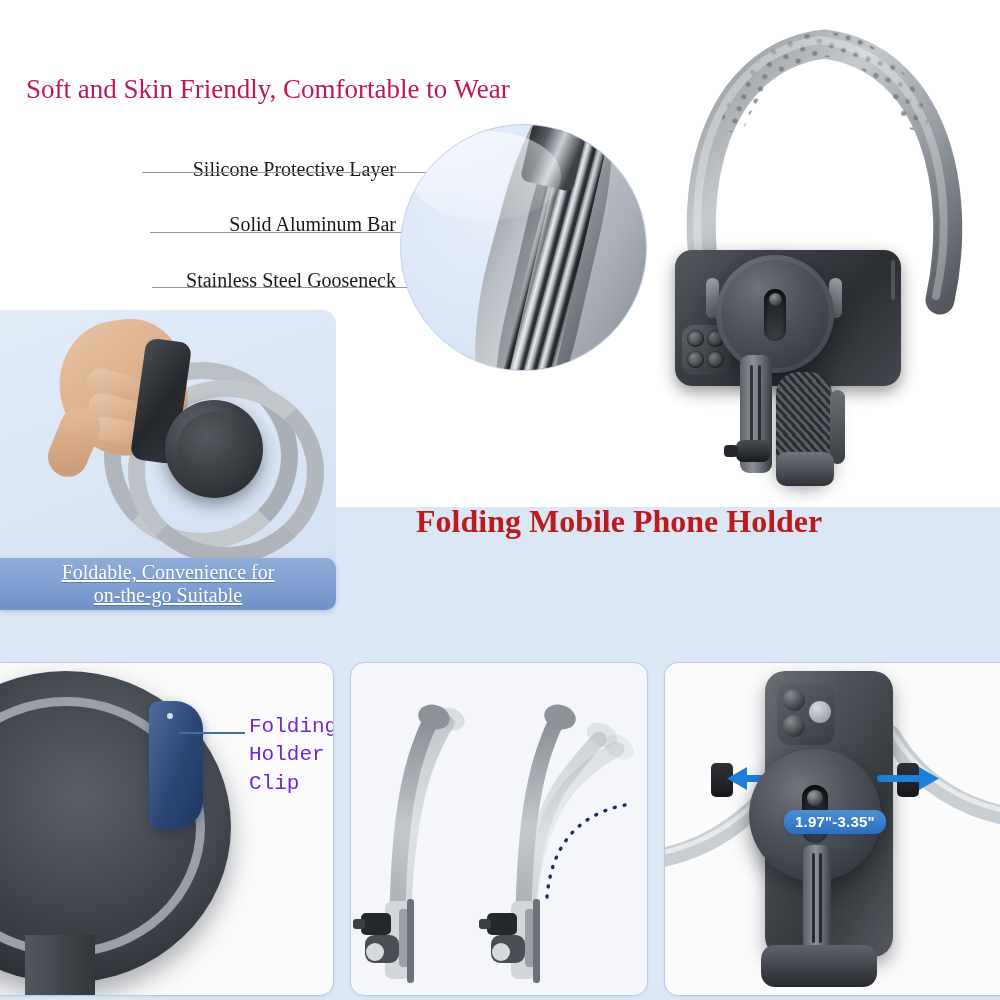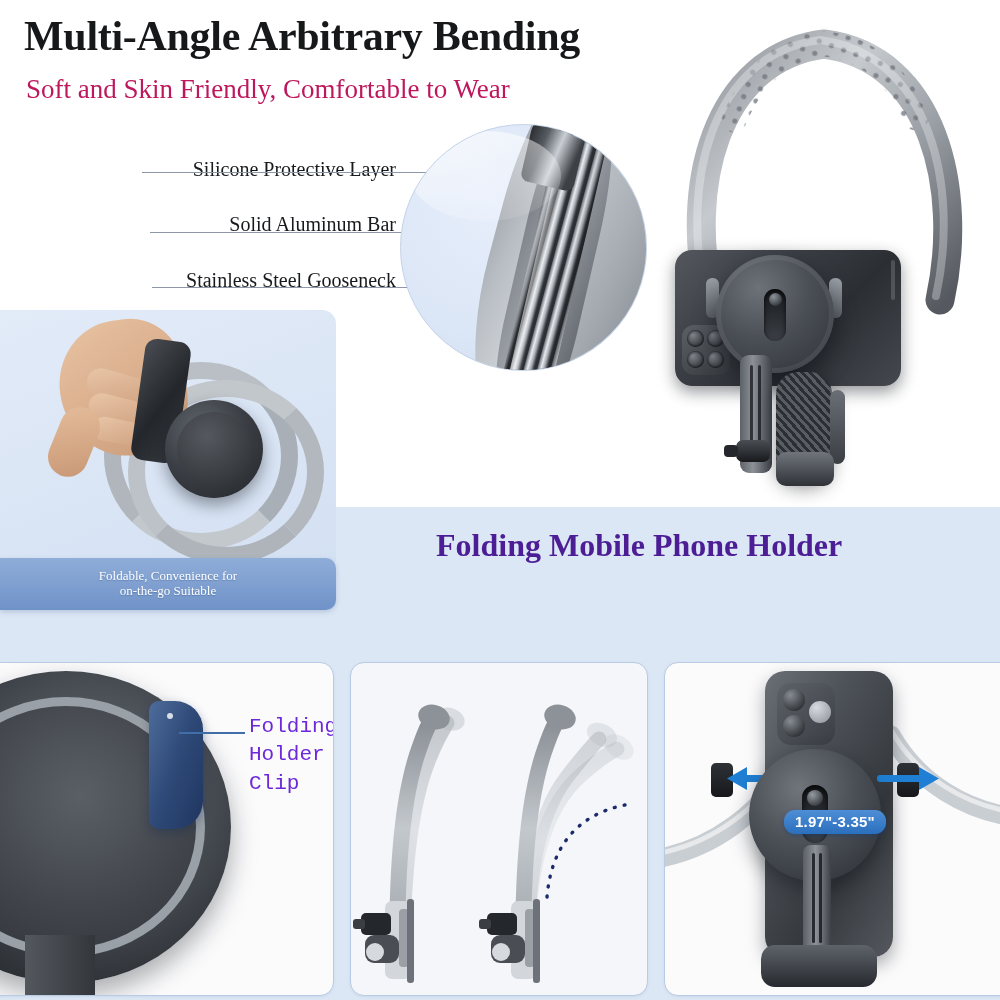--- a/index.html
+++ b/index.html
@@ -247,28 +247,29 @@
 
   
   .caption-banner{
     position:absolute;left:0px;top:558px;width:336px;height:52px;
     background:linear-gradient(180deg,#8fadd8,#6f92c8);
     border-radius:0 10px 10px 0;
     display:flex;align-items:center;justify-content:center;
     box-shadow:0 2px 5px rgba(70,100,150,.25);
   }
   .caption-banner span{
-    color:#ffffff;font-size:13px;line-height:1.13;text-align:center;
+    color:#ffffff;font-size:20px;line-height:1.13;text-align:center;
     text-shadow:0 1px 1px rgba(40,70,120,.35);
+    text-decoration:underline;
   }
 
   
   .holder-title{
-    position:absolute;left:416px;top:527px;
-    font-size:32px;font-weight:bold;color:#4c1d95;white-space:nowrap;margin-left:20px;
+    position:absolute;left:416px;top:503px;
+    font-size:32px;font-weight:bold;color:#b91c1c;white-space:nowrap;
   }
   .holder-body{
     position:absolute;left:416px;top:565px;width:510px;
     font-size:21px;line-height:1.38;color:#16181b;text-align:center;
   }
 
   
   .card{
     position:absolute;top:662px;height:332px;
     background:#fbfbfc;
@@ -372,21 +373,20 @@
     box-shadow:0 2px 4px rgba(20,60,120,.4);
   }
 </style>
 </head>
 <body>
 
 <div class="stage">
 
   <div class="band-blue"></div>
 
-  <div class="title">Multi-Angle Arbitrary Bending</div>
   <div class="subtitle">Soft and Skin Friendly, Comfortable to Wear</div>
 
   <div class="callout c2">Solid Aluminum Bar</div>
   <div class="callout c1">Silicone Protective Layer</div>
   <div class="callout c3">Stainless Steel Gooseneck</div>
 
   <div class="leader l1"></div>
   <div class="leader l2"></div>
   <div class="leader l3"></div>
   <div class="dot d1"></div>

